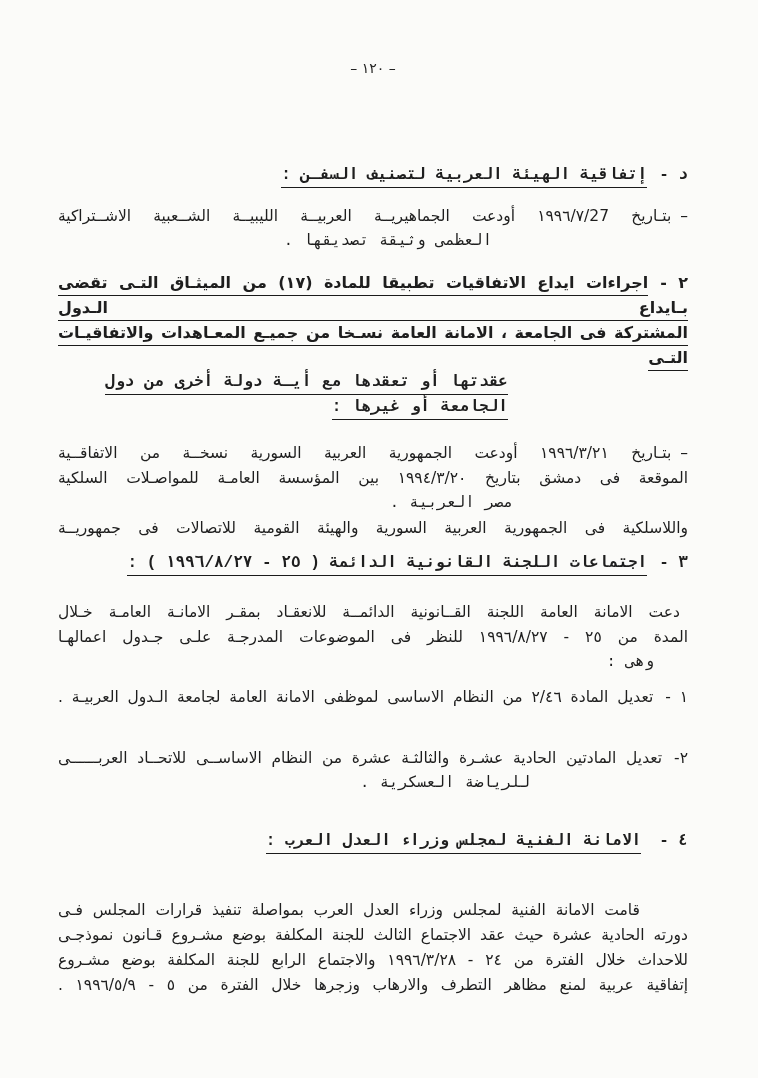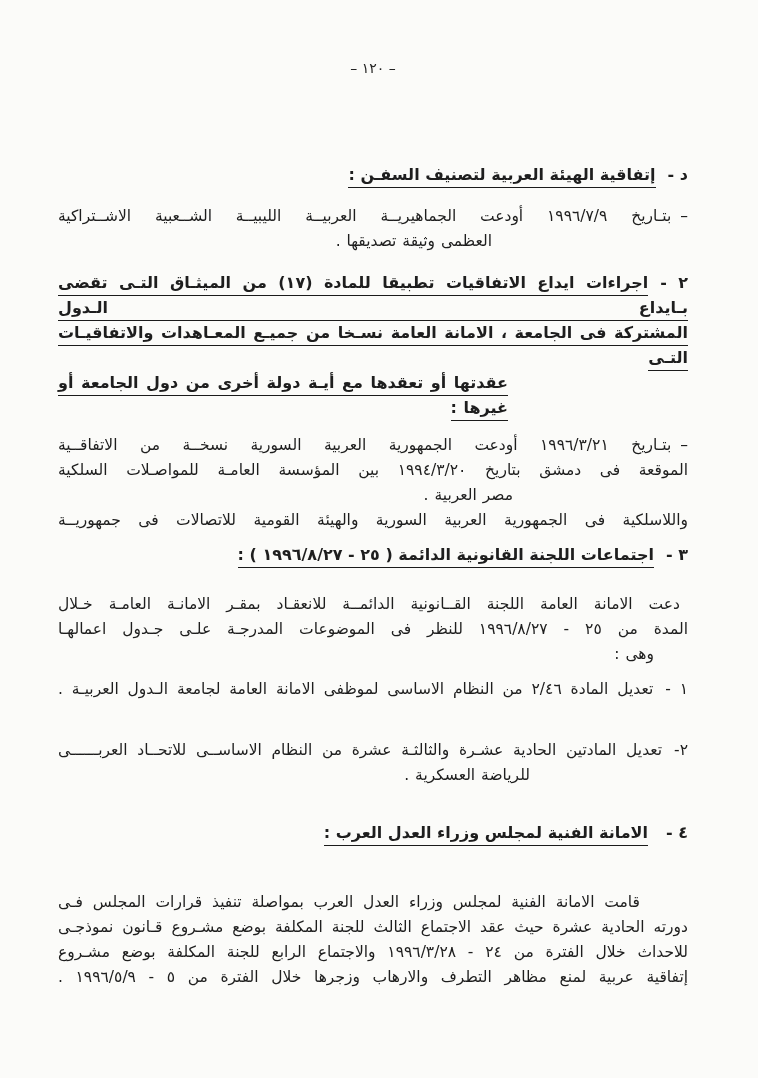--- a/index.html
+++ b/index.html
@@ -33,41 +33,43 @@
     color: #242424;
   }
   
   .ln {
     text-align: justify;
     text-align-last: justify;
     line-height: 25px;
     word-spacing: 1px;
   }
   .nat {
+    text-align: right;
     text-align-last: right;
+    font-family: Liberation Mono, monospace;
   }
   
   .sec-head {
     font-weight: bold;
     line-height: 26px;
     font-size: 16px;
   }
   .u {
     border-bottom: 1.6px solid #1b1b1b;
     padding-bottom: 2.5px;
   }
   .mk { margin-left: 12px; }
   .mk-wide { margin-left: 18px; }
   .dash { margin-left: 9px; }
 
   
   #sec-d-heading   { margin-top: 84px; }
   #sec-d-bullet    { margin-top: 16px; }
   #sec-2-heading   { margin-top: 16px; }
-  #sec-2-bullet    { margin-top: 13px; }
+  #sec-2-bullet    { margin-top: 21px; }
   #sec-3-heading   { margin-top: 9px; }
   #sec-3-para      { margin-top: 24px; }
   #sec-3-item-1    { margin-top: 10px; }
   #sec-3-item-2    { margin-top: 36px; }
   #sec-4-heading   { margin-top: 32px; }
   #sec-4-para      { margin-top: 44px; }
 
   
   .mr196 { margin-right: 196px; }
   .mr152 { margin-right: 152px; }
@@ -83,21 +85,21 @@
 
 <div class="page">
 
   <div class="page-number">– ١٢٠ –</div>
 
   <div class="sec-head nat" id="sec-d-heading">
     <span class="mk">د -</span><span class="u">إتفاقية الهيئة العربية لتصنيف السفـن :</span>
   </div>
   <div id="sec-d-bullet">
     <div class="ln">
-      <span class="dash">–</span><span>بتـاريخ ١٩٩٦/٧/٩ أودعت الجماهيريــة العربيــة الليبيــة الشــعبية الاشــتراكية</span>
+      <span class="dash">–</span><span>بتـاريخ ١٩٩٦/٧/27 أودعت الجماهيريــة العربيــة الليبيــة الشــعبية الاشــتراكية</span>
     </div>
     <div class="ln nat mr196">العظمى وثيقة تصديقها .</div>
   </div>
 
   <div class="sec-head" id="sec-2-heading">
     <div class="ln">
       <span class="mk">٢ -</span><span class="u">اجراءات ايداع الاتفاقيات تطبيقا للمادة (١٧) من الميثـاق التـى تقضى بـايداع الـدول</span>
     </div>
     <div class="ln">
       <span class="u">المشتركة فى الجامعة ، الامانة العامة نسـخا من جميـع المعـاهدات والاتفاقيـات التـى</span>

